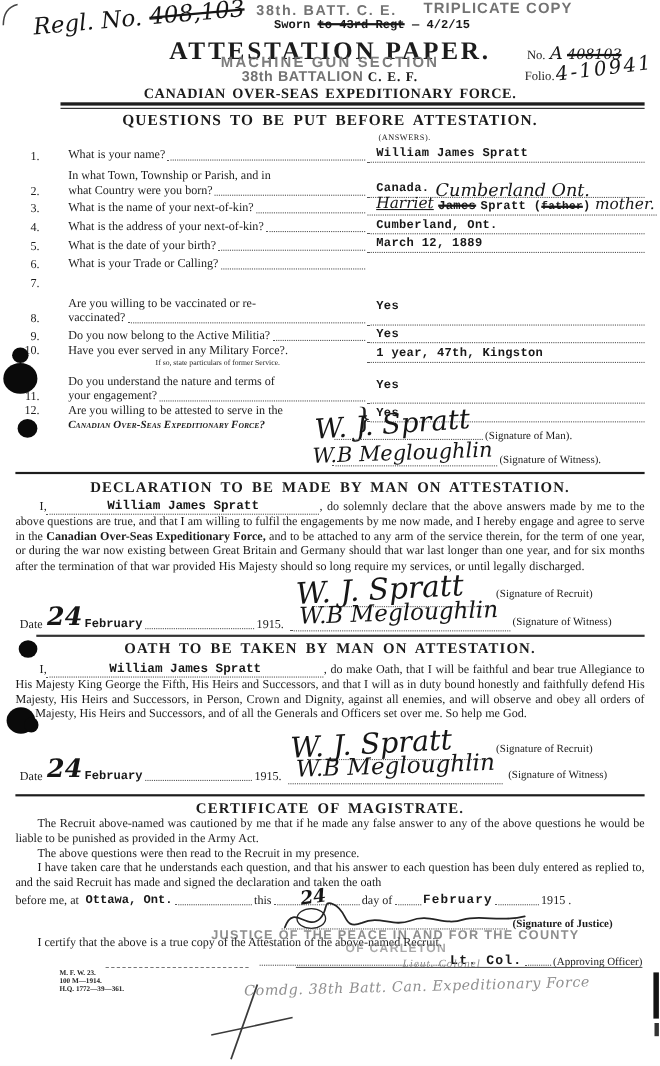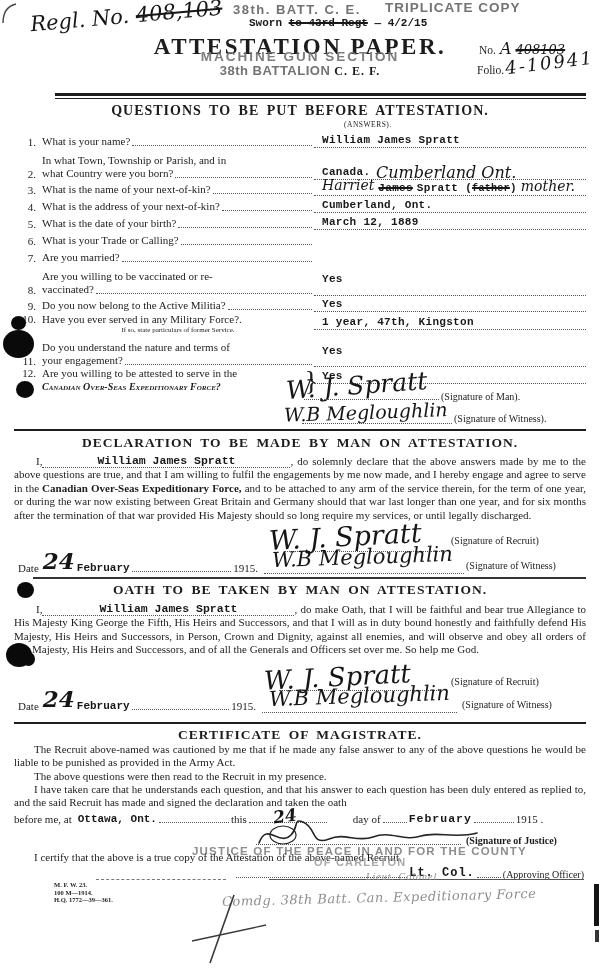--- a/index.html
+++ b/index.html
@@ -16,21 +16,21 @@
   .faded{color:#8d8d8d;}
   .struck{text-decoration:line-through;text-decoration-thickness:2px;}
   .center{left:0;right:0;text-align:center;}
   .sec-title{font-weight:700;font-size:13.5px;letter-spacing:1px;word-spacing:3px;text-align:center;}
   .leader{flex:1;border-bottom:1px dotted #555;margin:0 2px 2px 2px;min-width:6px;}
   .rule{background:#1d1d1d;}
   .blob{position:absolute;background:#0a0a0a;border-radius:50%;}
   
   .qrow{position:absolute;left:0;right:0;display:flex;align-items:flex-end;}
   .qnum{width:22px;text-align:right;font-size:11px;flex:none;}
-  .qtext{width:272px;flex:none;font-size:11px;padding-left:6px;position:relative;}
+  .qtext{width:272px;flex:none;font-size:11px;padding-left:6px;position:relative;margin-left:20px;}
   .qline{display:flex;align-items:flex-end;line-height:13px;}
   .ans{flex:1;display:flex;align-items:flex-end;border-bottom:1px dotted #555;position:relative;padding:0 2px 1px 8px;}
   .ans .typed{font-size:11px;letter-spacing:.3px;}
   .qnote{font-size:7px;text-align:center;line-height:8px;}
   .smallcaps{font-variant:small-caps;font-weight:700;font-size:10px;font-style:italic;}
   .sig-label{font-size:10px;white-space:nowrap;}
   .dotline{border-bottom:1px dotted #555;position:absolute;}
   .para{text-align:justify;font-size:11px;line-height:13.4px;}
   .blank{display:inline-block;border-bottom:1px dotted #555;text-align:center;vertical-align:bottom;}
   .daterow{display:flex;align-items:flex-end;}
@@ -66,20 +66,21 @@
   </div>
 
   <div class="abs" style="left:479px;top:39px;white-space:nowrap;">
     <span class="serif" style="font-size:11.5px;">No.</span>
     <span class="script" style="font-size:16px;">A</span>
     <span class="script struck" style="font-size:13px;">408103</span>
   </div>
   <div class="abs serif" style="left:477px;top:64px;font-size:11.5px;">Folio.</div>
   <div class="abs script" style="left:505px;top:52px;font-size:18px;transform:rotate(-7deg);letter-spacing:2px;">4-10941</div>
 
+  <div class="abs center serif" style="top:77px;font-size:13px;font-weight:700;letter-spacing:.5px;word-spacing:2px;">CANADIAN OVER-SEAS EXPEDITIONARY FORCE.</div>
 
   <div class="abs rule" style="left:55px;right:14px;top:93px;height:2.5px;"></div>
   <div class="abs rule" style="left:55px;right:14px;top:98px;height:1px;"></div>
 
   <div class="abs" style="left:14px;right:14px;top:103px;height:326px;">
     <div class="sec-title" style="font-size:14px;">QUESTIONS TO BE PUT BEFORE ATTESTATION.</div>
     <div class="abs serif" style="left:330px;top:17px;font-size:7.5px;letter-spacing:.5px;">(ANSWERS).</div>
 
     <div class="qrow" style="top:29px;height:16px;">
       <div class="qnum">1.</div>
@@ -114,21 +115,21 @@
 
     <div class="qrow" style="top:77px;height:16px;">
       <div class="qnum">3.</div>
       <div class="qtext">
           <div class="qline">
             <span>What is the name of your next-of-kin?</span>
             <span class="leader"></span>
           </div>
         </div>
       <div class="ans" style="white-space:nowrap;display:block;padding-bottom:0;">
-        <span class="script" style="font-size:14px;position:relative;top:-1px;">Harriet</span>
+        <span class="script" style="font-size:14px;position:relative;top:-1px;text-decoration:underline;">Harriet</span>
         <span class="typed struck" style="font-size:11px;">James</span>
         <span class="typed" style="font-size:11px;">Spratt (</span><span class="typed struck" style="font-size:10px;">father</span><span class="typed" style="font-size:11px;">)</span>
         <span class="script" style="font-size:14px;">mother.</span>
       </div>
     </div>
 
     <div class="qrow" style="top:94px;height:16px;">
       <div class="qnum">4.</div>
       <div class="qtext">
           <div class="qline">
@@ -159,26 +160,20 @@
       <div class="qtext">
           <div class="qline">
             <span>What is your Trade or Calling?</span>
             <span class="leader"></span>
           </div>
         </div>
     </div>
 
     <div class="qrow" style="top:145px;height:16px;">
       <div class="qnum">7.</div>
-      <div class="qtext">
-          <div class="qline">
-            <span>Are you married?</span>
-            <span class="leader"></span>
-          </div>
-        </div>
     </div>
 
     <div class="qrow" style="top:162px;height:31px;">
       <div class="qnum">8.</div>
       <div class="qtext">
         <div class="qline">
             <span>Are you willing to be vaccinated or re-</span>
           </div>
         <div class="qline">
             <span>vaccinated?</span>
@@ -309,21 +304,21 @@
     <div class="abs para" style="left:0;right:0;top:56px;text-indent:20px;">I have taken care that he understands each question, and that his answer to each question has been duly entered as replied to, and the said Recruit has made and signed the declaration and taken the oath</div>
 
     <div class="abs daterow" style="left:0;right:0;top:83px;height:15px;">
       <span class="serif" style="font-size:11px;">before me, at</span>
       <span class="typed" style="font-size:11px;margin-left:6px;">Ottawa, Ont.</span>
       <span class="leader" style="max-width:70px;"></span>
       <span class="serif" style="font-size:11px;">this</span>
       <span class="leader" style="max-width:78px;position:relative;">
           <span class="abs script" style="left:24px;top:-16px;font-size:17px;font-weight:700;transform:rotate(-8deg);">24</span>
         </span>
-      <span class="serif" style="font-size:11px;margin-left:24px;">day of</span>
+      <span class="serif" style="font-size:11px;">day of</span>
       <span class="leader" style="max-width:24px;"></span>
       <span class="typed" style="font-size:11.5px;letter-spacing:1px;">February</span>
       <span class="leader" style="max-width:40px;"></span>
       <span class="serif" style="font-size:11px;margin-right:4px;">1915 .</span>
     </div>
 
     <svg class="abs" style="left:235px;top:86px;" width="240" height="38">
       <path d="M10 30 C 18 8, 30 34, 42 22 C 50 14, 44 5, 54 9 C 68 15, 62 33, 80 26 C 96 19, 108 30, 124 24 C 142 17, 154 29, 172 23 C 188 18, 206 26, 228 20" stroke="#242424" stroke-width="1.6" fill="none" stroke-linecap="round"></path>
       <ellipse cx="34" cy="22" rx="13" ry="9" stroke="#242424" stroke-width="1.2" fill="none"></ellipse>
     </svg>

